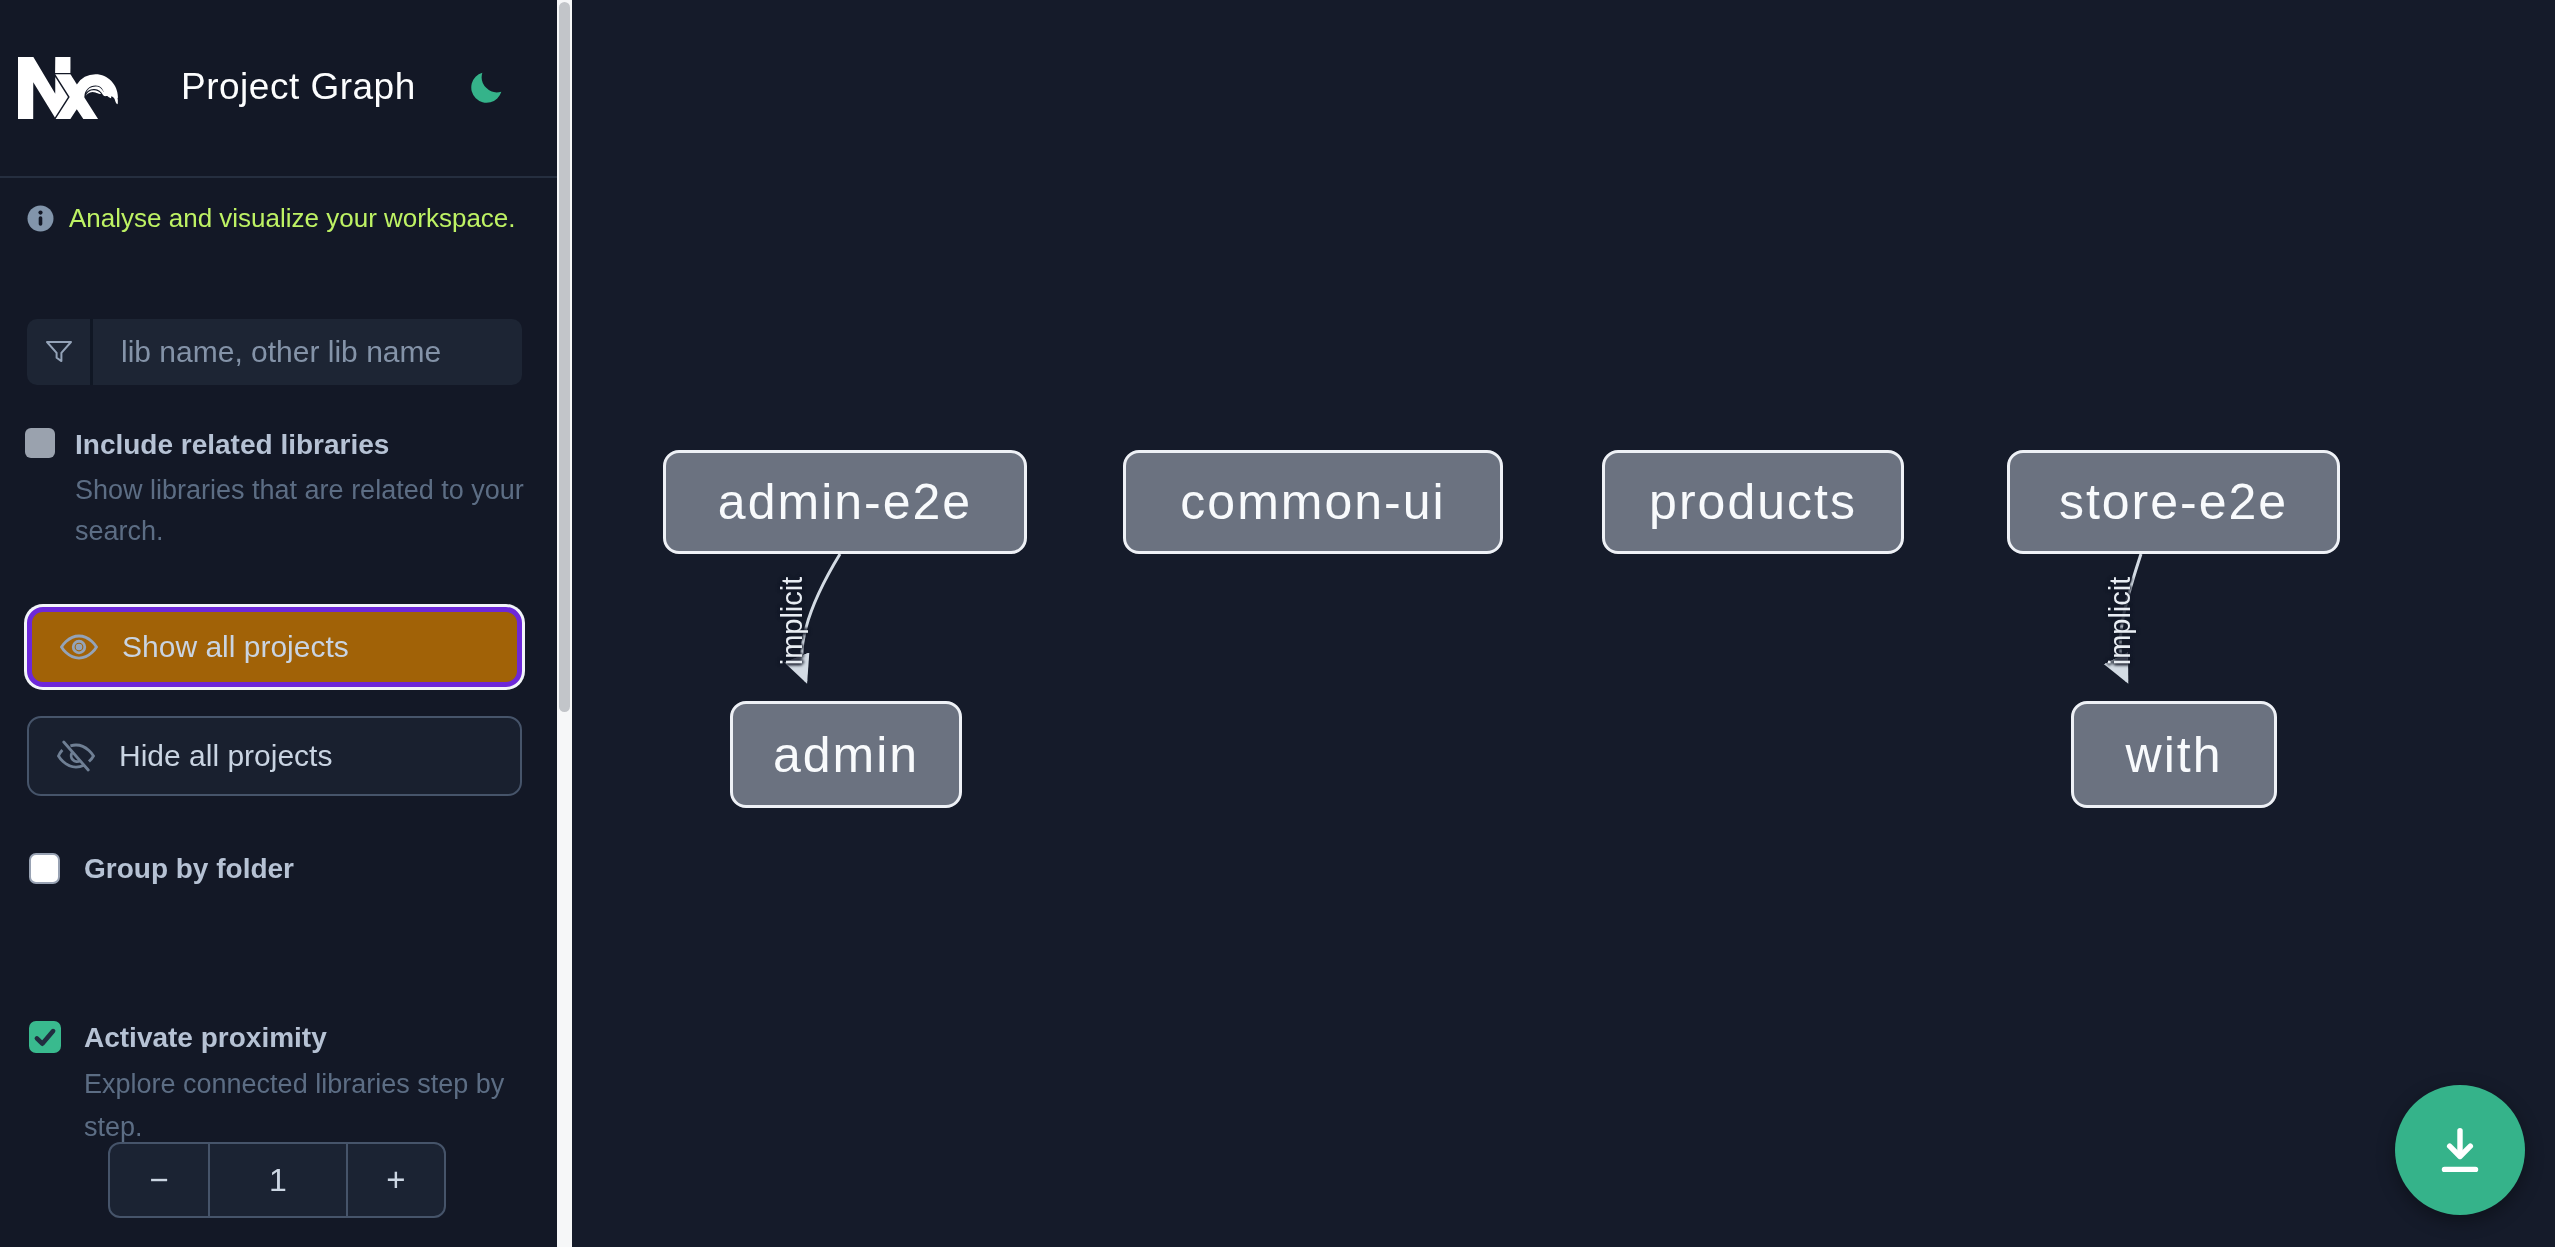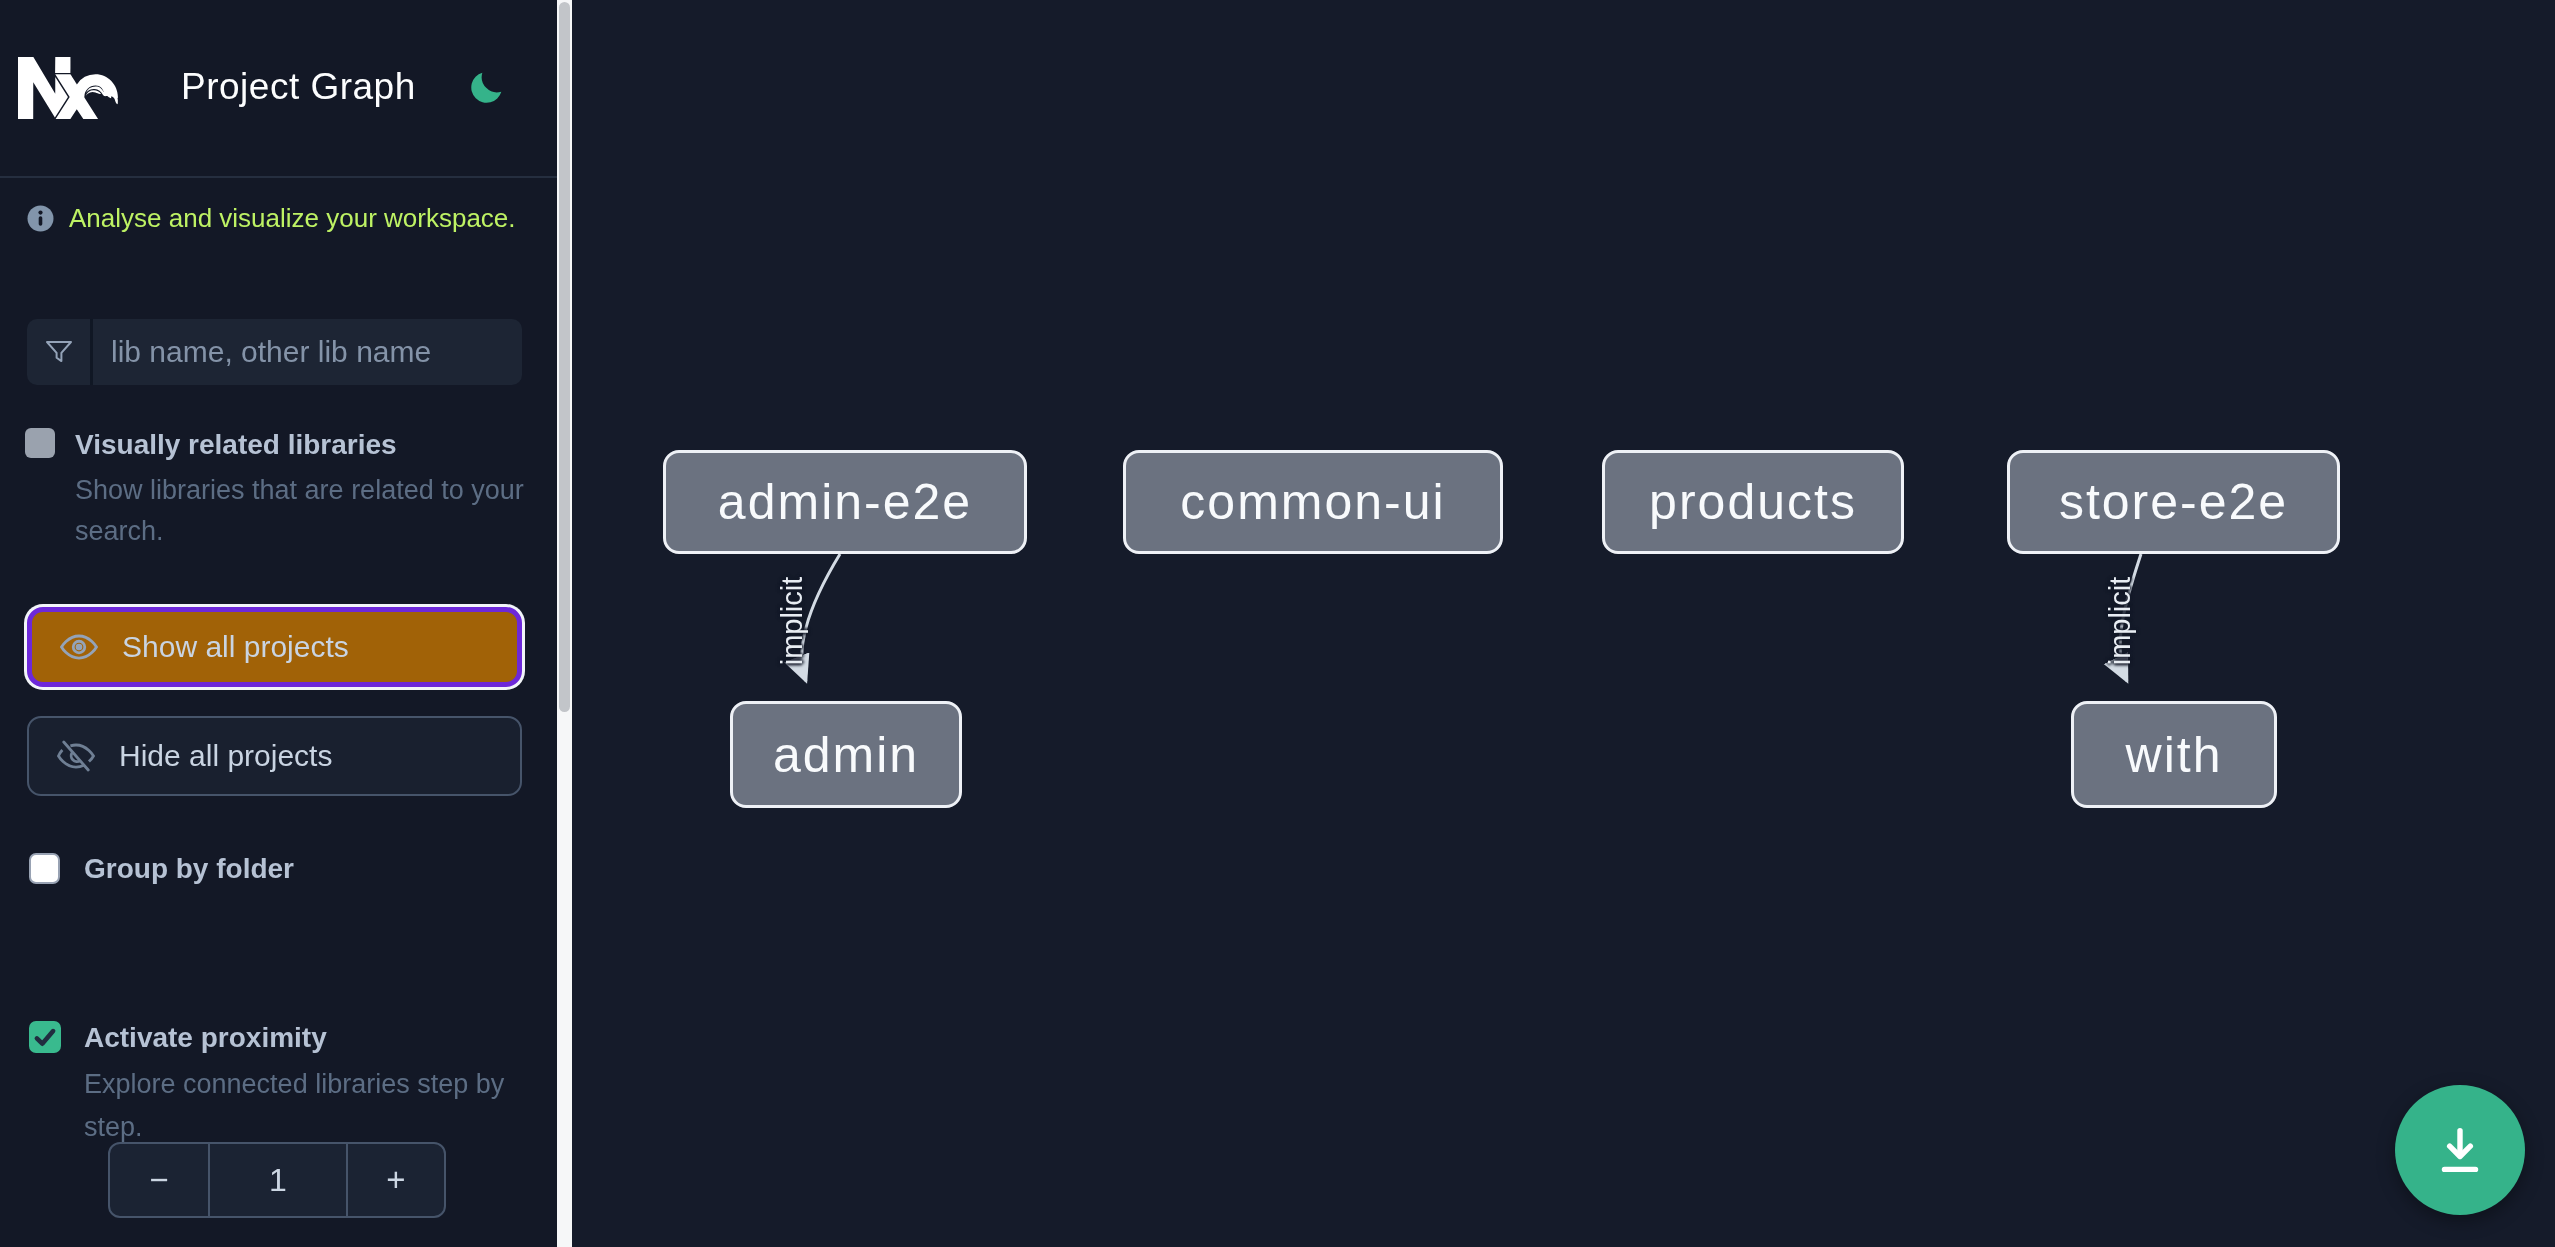--- a/index.html
+++ b/index.html
@@ -37,21 +37,21 @@
   #filter-box {
     position:absolute; left:27px; top:319px; width:495px; height:66px;
     background:#1d2534; border-radius:10px; display:flex; align-items:stretch; overflow:hidden;
   }
   #filter-icon-cell {
     width:66px; display:flex; align-items:center; justify-content:center;
     border-right:3px solid #101724;
   }
   #filter-input {
     flex:1; background:transparent; border:none; outline:none;
-    font-family:"Liberation Sans", sans-serif; font-size:30px; color:#c7d2e0; padding:0 0 0 18px;
+    font-family:"Liberation Sans", sans-serif; font-size:30px; color:#c7d2e0; padding:0 0 0 28px;
   }
   #filter-input::placeholder { color:#8493a8; opacity:1; }
   
   .cb { position:absolute; border-radius:6px; cursor:pointer; }
   .cb-muted { left:25px; top:428px; width:30px; height:30px; background:#9aa2ae; }
   .cb-white { left:29px; top:853px; width:31px; height:31px; background:#ffffff; border:2px solid #98a2b3; border-radius:7px; }
   .cb-green { left:29px; top:1021px; width:32px; height:32px; background:#39ba8e; border-radius:7px;
               display:flex; align-items:center; justify-content:center; }
   .opt-label { position:absolute; font-size:28px; font-weight:700; color:#b6c2d4; white-space:nowrap; }
   .opt-desc  { position:absolute; font-size:27px; font-weight:400; color:#5c6d84; width:462px; line-height:41px; }
@@ -141,21 +141,21 @@
     <div id="filter-box">
       <div id="filter-icon-cell">
         <svg width="32" height="32" viewBox="0 0 24 24" fill="none" stroke="#94a3b8" stroke-width="1.5" stroke-linejoin="round">
           <path d="M3 4.5h18l-7.2 8.1v6.2l-3.6-2.5v-3.7L3 4.5z"></path>
         </svg>
       </div>
       <input id="filter-input" type="text" value="" placeholder="lib name, other lib name" style="">
     </div>
 
     <div class="cb cb-muted"></div>
-    <div class="opt-label" id="lbl-include">Visually related libraries</div>
+    <div class="opt-label" id="lbl-include">Include related libraries</div>
     <div class="opt-desc" id="dsc-include">Show libraries that are related to your search.</div>
 
     <div class="act-btn" id="btn-show">
       <svg width="42" height="42" viewBox="0 0 24 24" fill="none" stroke="#94a3b8" stroke-width="1.6">
         <path d="M2 12s3.6-6.3 10-6.3S22 12 22 12s-3.6 6.3-10 6.3S2 12 2 12z"></path>
         <circle cx="12" cy="12" r="3.3"></circle>
         <circle cx="12" cy="12" r="1.1" fill="#94a3b8"></circle>
       </svg>
       <span class="act-label">Show all projects</span>
     </div>

